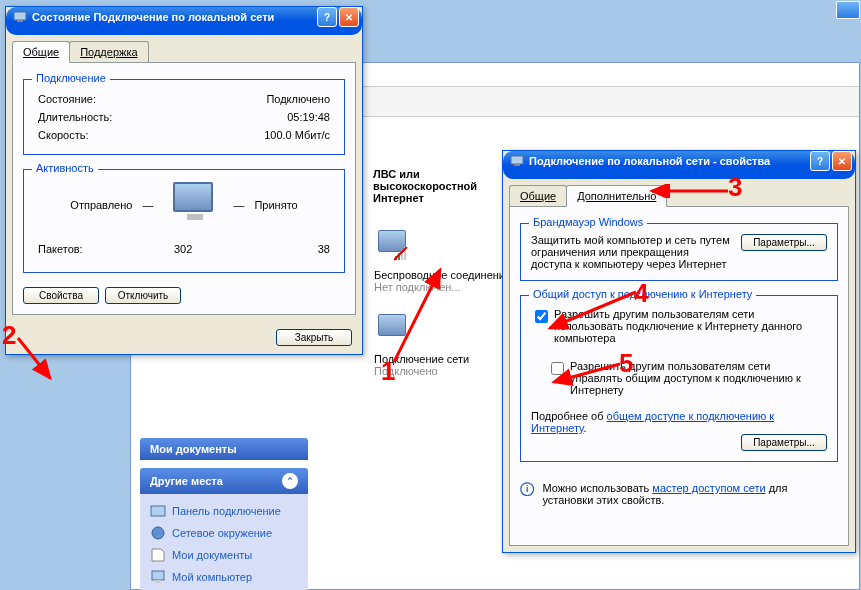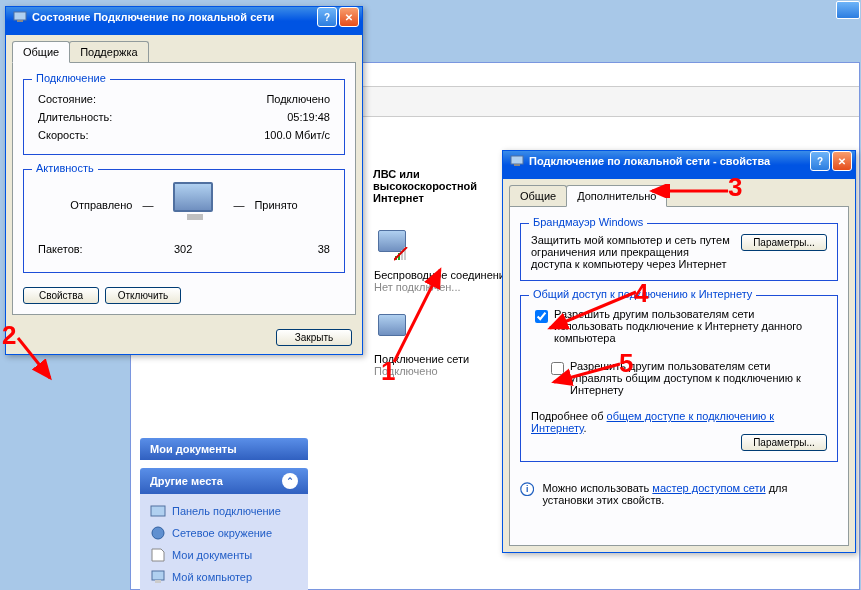--- a/index.html
+++ b/index.html
@@ -1,26 +1,26 @@
 <!DOCTYPE html>
 <html><head>
 <meta charset="utf-8">
 <style>
   * { box-sizing: border-box; margin: 0; padding: 0; font-family: Tahoma, sans-serif; font-size: 11px; }
   body { width: 861px; height: 590px; background: #a8c8e8; position: relative; overflow: hidden; }
   
   .window { position: absolute; background: #ece9d8; border: 1px solid #0054e3; box-shadow: 2px 2px 6px rgba(0,0,0,0.3); }
-  .titlebar { background: linear-gradient(to bottom, #3a8ce8 0%, #0054e3 50%, #0054e3 100%); color: white; height: 28px; display: flex; align-items: center; padding: 0 3px 8px 6px; font-weight: bold; }
+  .titlebar { background: linear-gradient(to bottom, #3a8ce8 0%, #0054e3 50%, #0054e3 100%); color: white; height: 28px; display: flex; align-items: center; padding: 0 3px 8px 6px; font-weight: bold; border-radius: 10px; }
   .titlebar-text { flex: 1; padding-left: 4px; }
   .titlebar-icon { width: 16px; height: 16px; display: inline-flex; align-items: center; justify-content: center; }
   .titlebar-btn { width: 20px; height: 20px; margin-left: 2px; background: linear-gradient(to bottom, #f89e6e, #e54d1b); border: 1px solid #fff; border-radius: 3px; color: white; font-weight: bold; display: flex; align-items: center; justify-content: center; font-size: 10px; cursor: pointer; }
   .titlebar-btn.help { background: linear-gradient(to bottom, #6eb4f8, #2c7de0); }
 
   .tabs { display: flex; padding: 6px 6px 0 6px; }
-  .tab { padding: 4px 10px; border: 1px solid #919b9c; border-bottom: none; background: #ece9d8; cursor: pointer; margin-right: -1px; border-radius: 3px 3px 0 0; position: relative; }
+  .tab { padding: 4px 10px; border: 1px solid #919b9c; border-bottom: none; background: #ece9d8; cursor: pointer; margin-right: -1px; border-radius: 3px 3px 0 0; position: relative; text-decoration: underline; }
   .tab.active { background: #fcfcfe; z-index: 2; border-bottom: 1px solid #fcfcfe; margin-bottom: -1px; }
   .tab-content { margin: 0 6px 6px 6px; border: 1px solid #919b9c; background: #fcfcfe; padding: 10px; }
 
   .groupbox { border: 1px solid #1d4ed8; margin: 6px 0 14px 0; padding: 10px; position: relative; }
   .groupbox-label { position: absolute; top: -8px; left: 8px; background: #fcfcfe; padding: 0 4px; color: #0046d5; }
   
   .status-row { display: flex; justify-content: space-between; padding: 3px 4px; }
   
   .xp-btn { background: linear-gradient(to bottom, #fff, #ece9d8); border: 1px solid #003c74; border-radius: 3px; padding: 2px 0; min-width: 76px; cursor: pointer; font-size: 10px; text-align: center; }
   

